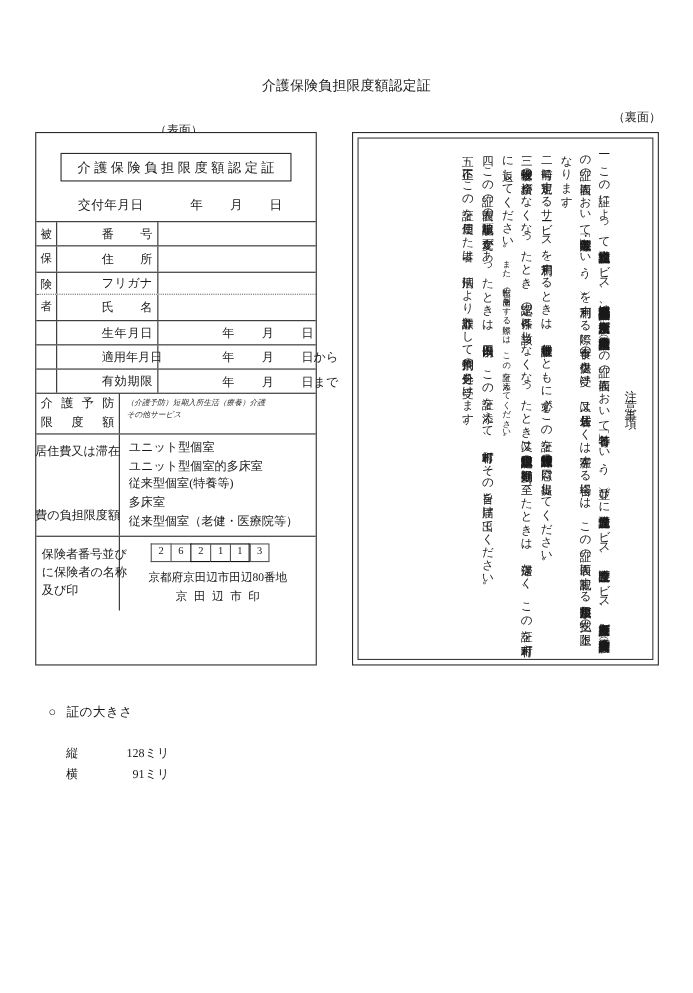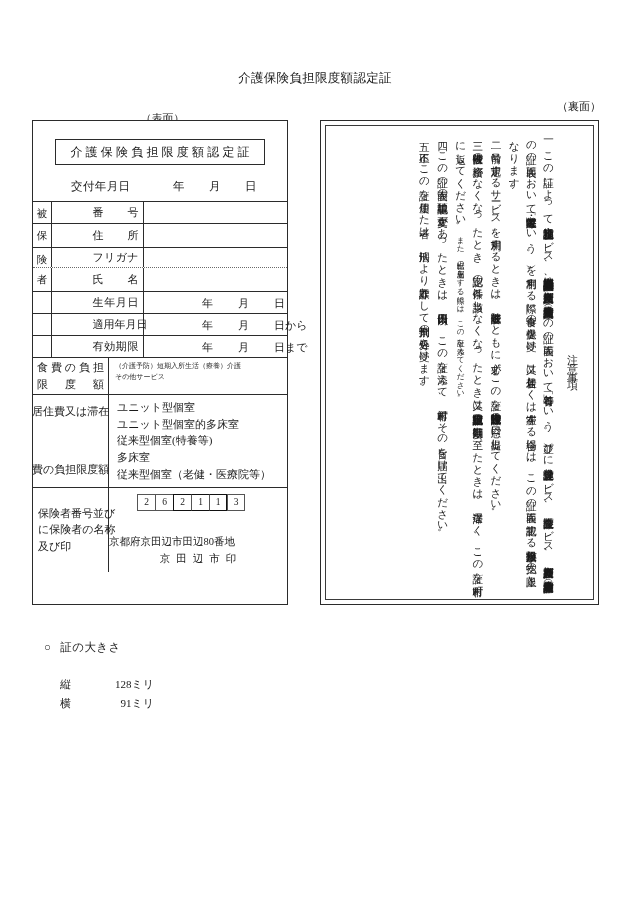--- a/index.html
+++ b/index.html
@@ -209,20 +209,21 @@
     text-align: justify;
     text-align-last: justify;
     font-size: 11px;
     line-height: 1.55;
   }
   #food-value {
     flex: 1 1 auto;
     padding: 3px 0 0 6px;
     box-sizing: border-box;
     min-height: 36px;
+    font-style: italic;
   }
   #food-value div {
     font-size: 7px;
     line-height: 1.5;
     white-space: nowrap;
     color: #2b2b2b;
   }
 
   
   #residence-row { display: flex; border-bottom: 1px solid #2b2b2b; }
@@ -290,22 +291,23 @@
     position: relative;
   }
   .num-cell:last-child { border-right: 1px solid #555; }
   .num-cell.emph-start { border-left: 1.8px solid #111; }
   .num-cell.emph {
     border-top: 1.8px solid #111;
     border-bottom: 1.8px solid #111;
   }
   .num-cell.emph-end { border-right: 1.8px solid #111; }
   #insurer-address {
-    margin-top: 24px;
+    margin-top: 7px;
     font-size: 10.5px;
+    text-align: center;
     white-space: nowrap;
   }
   #insurer-name {
     margin-top: 3px;
     font-size: 10.5px;
     text-align: center;
     white-space: nowrap;
     letter-spacing: 6px;
     text-indent: 6px;
   }
@@ -475,21 +477,21 @@
         </div>
         <div class="val-cell date-cell">
           <span class="dc-y">年</span>
           <span class="dc-m">月</span>
           <span class="dc-d">日まで</span>
         </div>
       </div>
 
       <div id="food-row">
         <div id="food-label">
-          <span class="spread">食費の負担</span>
+          <span class="spread">介護予防</span>
           <span class="spread">限度額</span>
         </div>
         <div id="food-value">
           <div>（介護予防）短期入所生活（療養）介護</div>
           <div>その他サービス</div>
         </div>
       </div>
 
       <div id="residence-row">
         <div id="residence-label">

